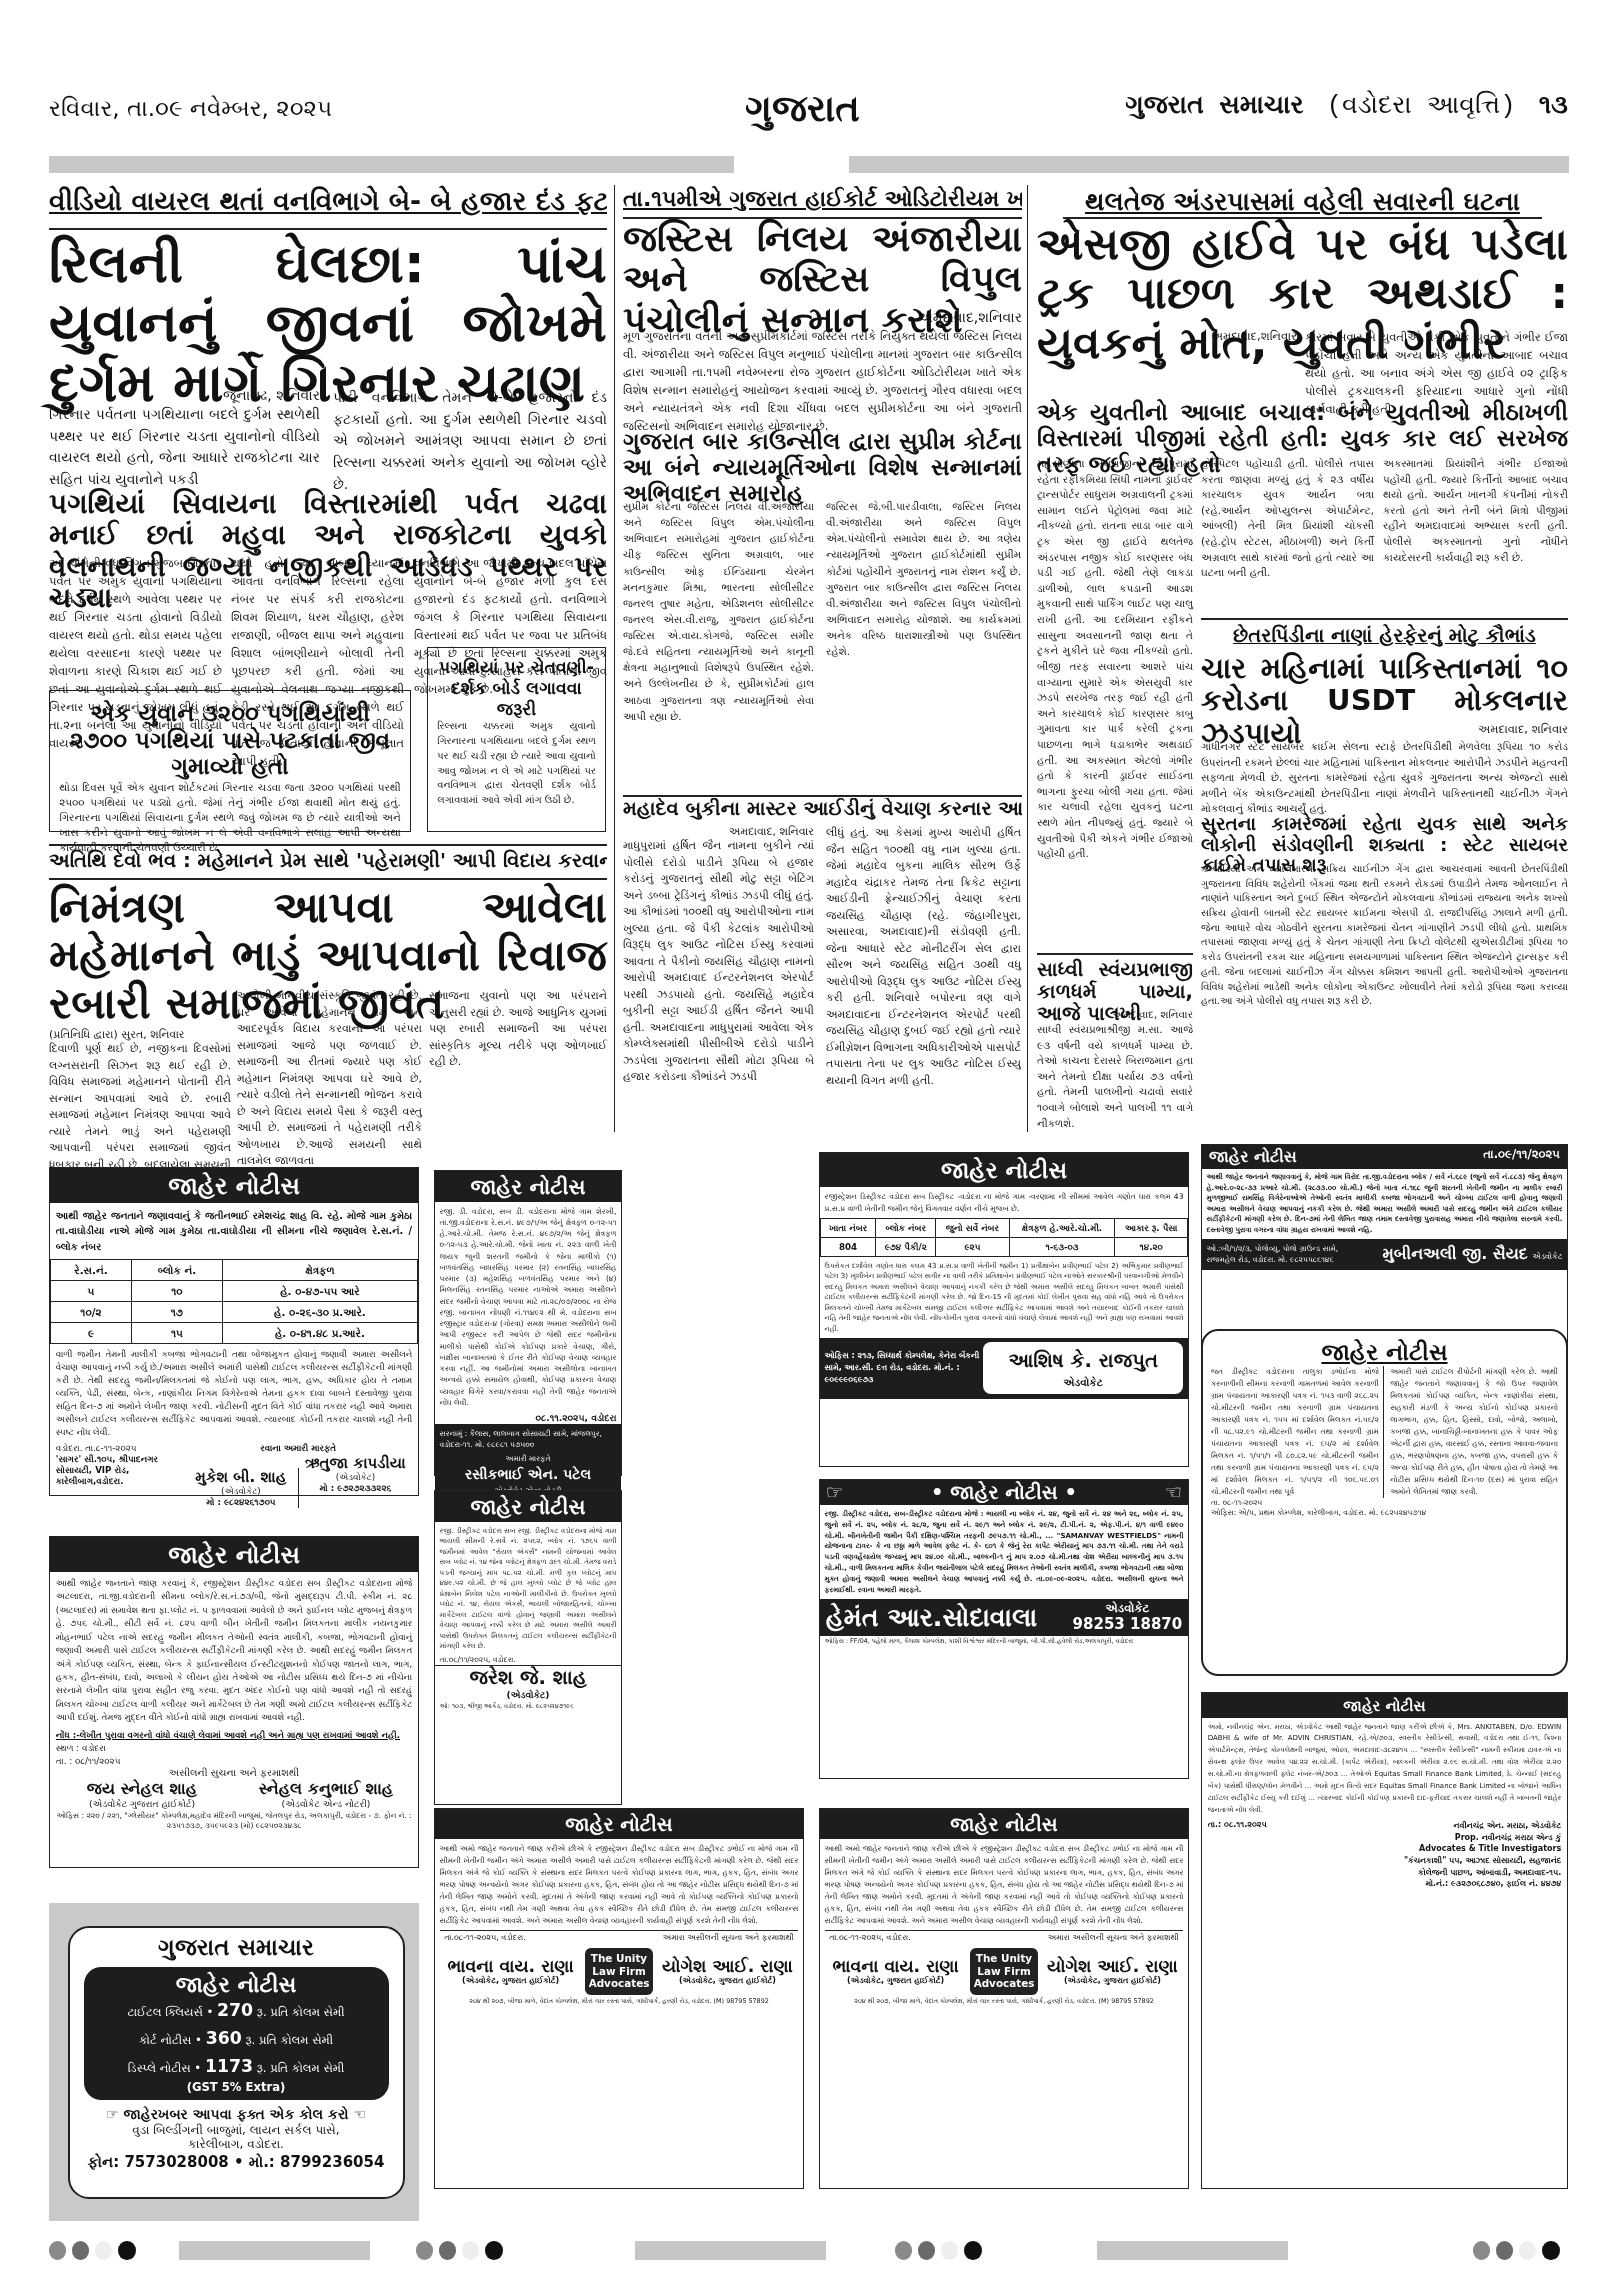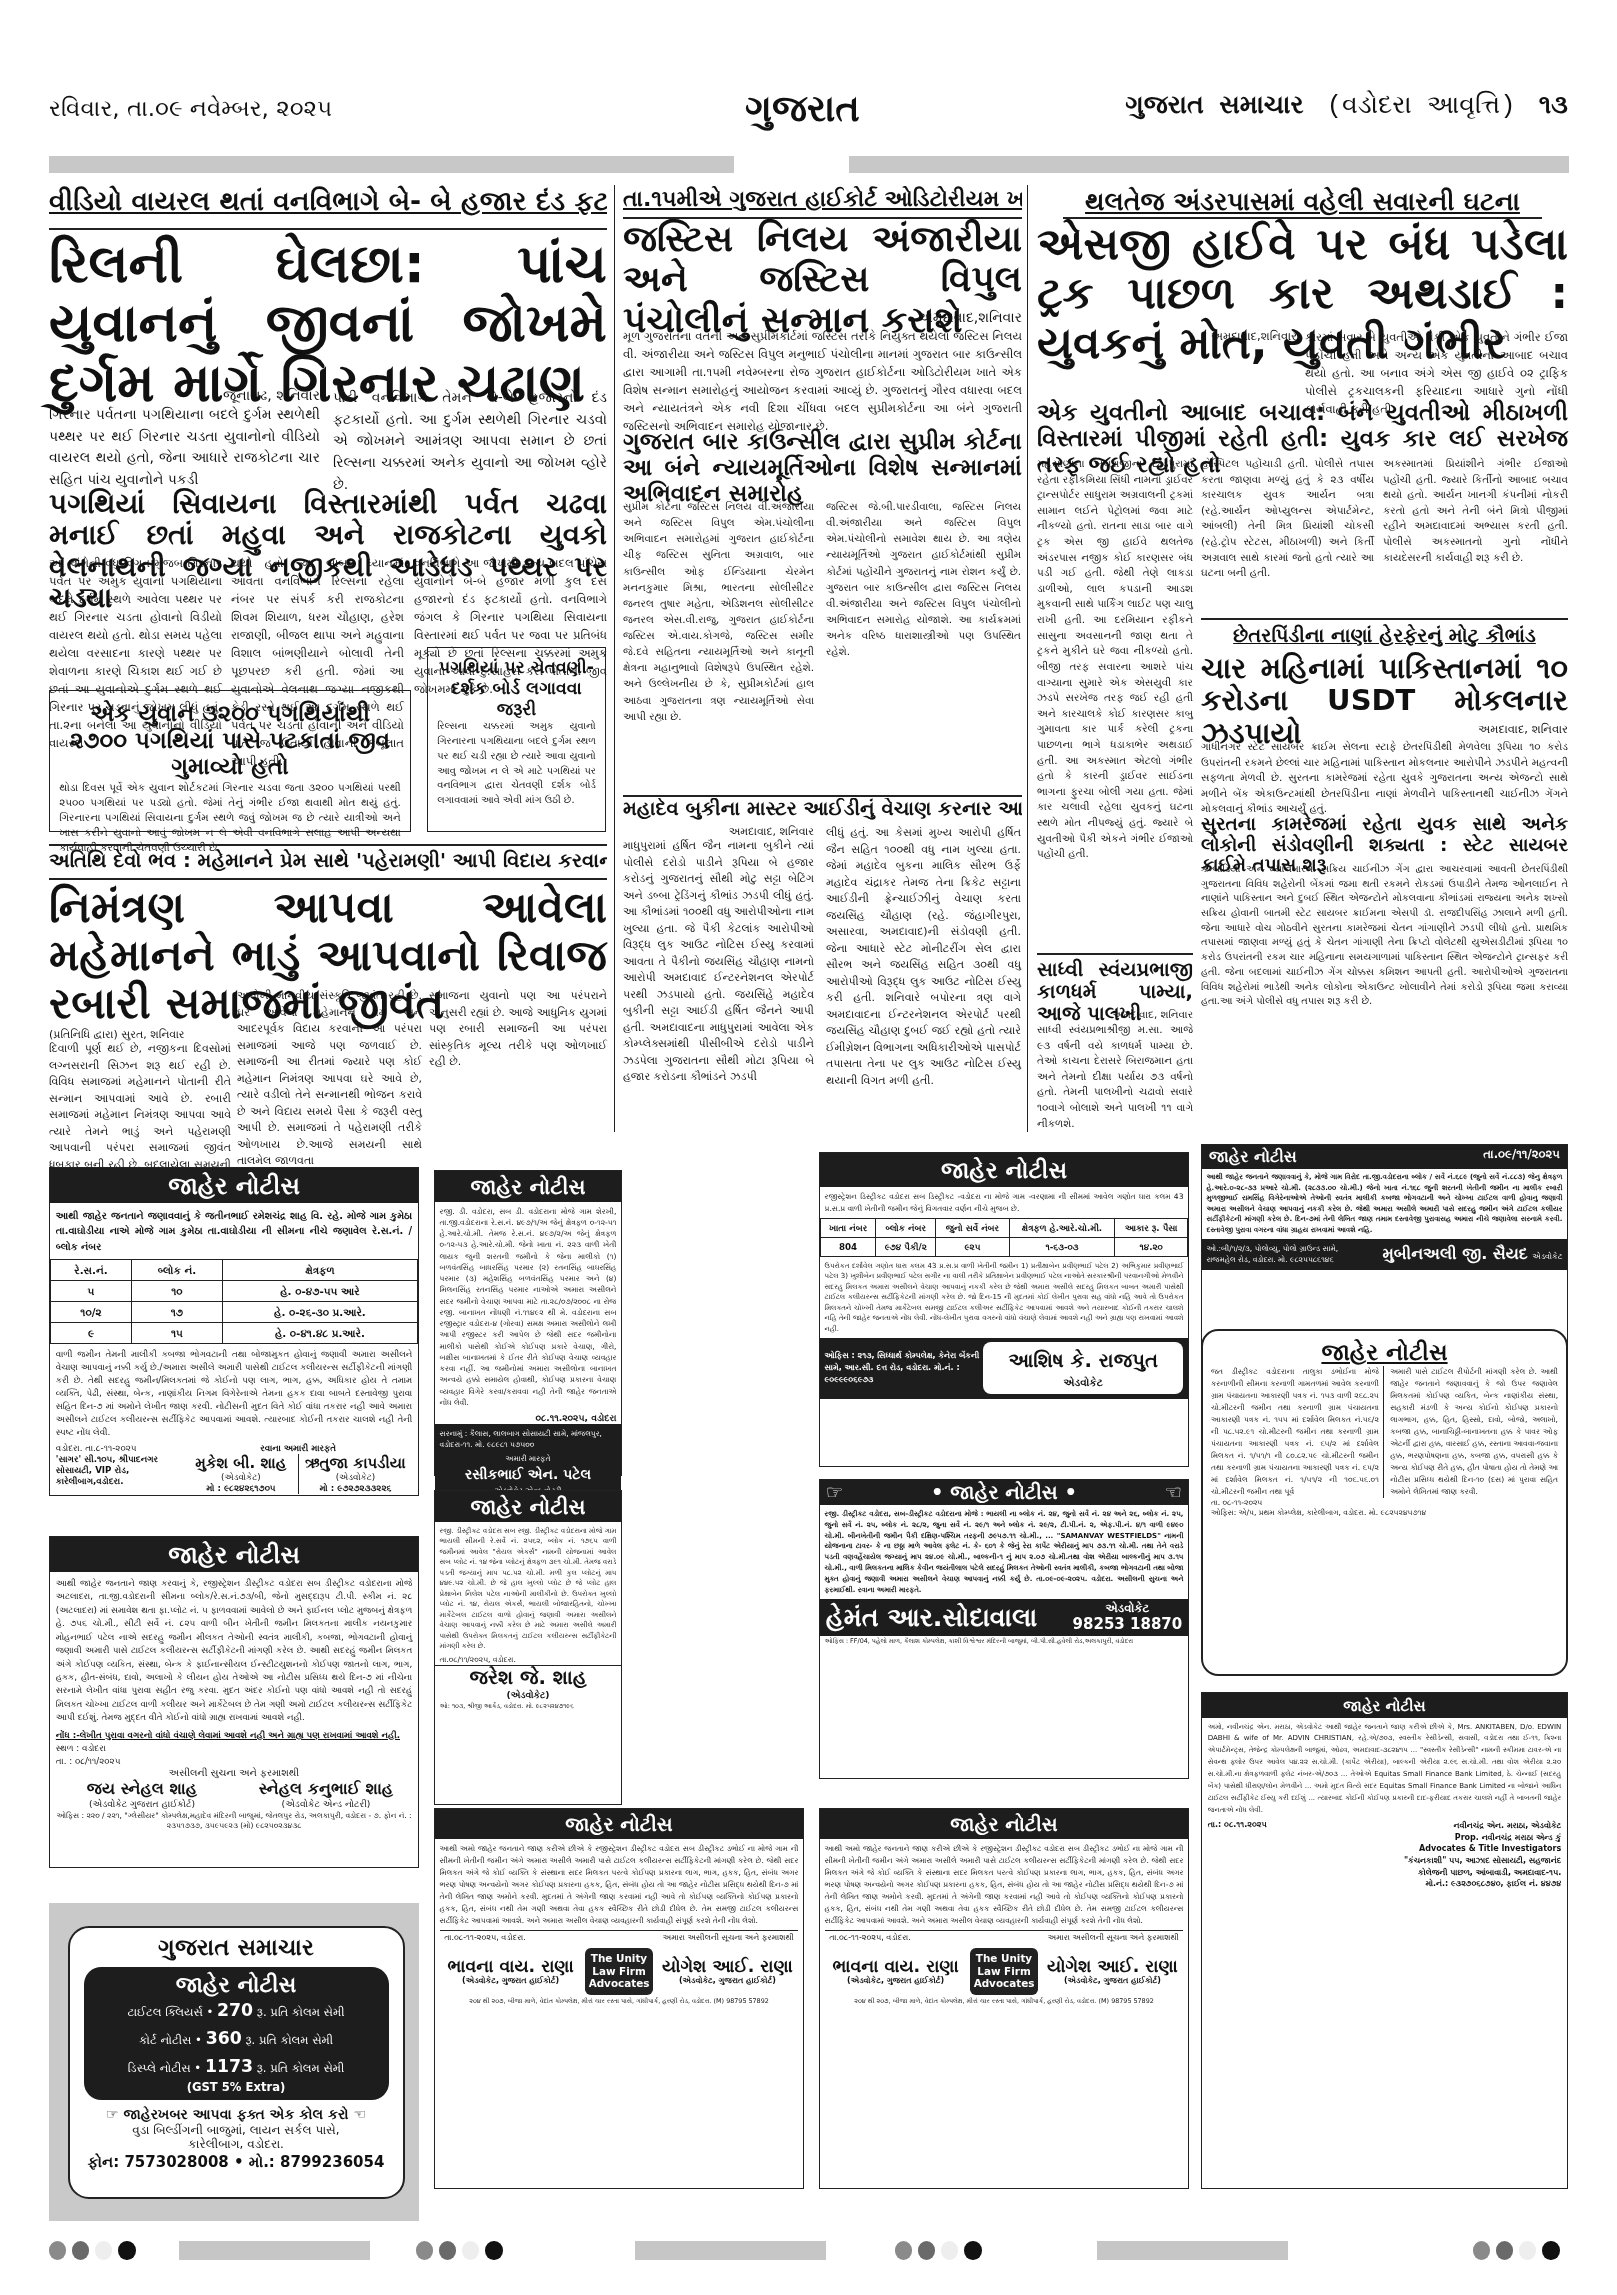--- a/index.html
+++ b/index.html
@@ -163,21 +163,21 @@
     </table>
   <div class="notice-body" style="font-size:8.7px;padding:3.5px 5.8px;line-height:1.5;">વાળી જમીન તેમની માલીકી કબજા ભોગવટાની તથા બોજામુકત હોવાનું જણાવી અમારા અસીલને વેચાણ આપવાનું નક્કી કર્યુ છે./અમારા અસીલે અમારી પાસેથી ટાઈટલ કલીયરન્સ સર્ટીફીકેટની માંગણી કરી છે. તેથી સદરહુ જમીન/મિલકતમાં જે કોઈનો પણ લાગ, ભાગ, હક્ક, અધિકાર હોય તે તમામ વ્યક્તિ, પેઢી, સંસ્થા, બેન્ક, નાણાંકીય નિગમ વિગેરેનાએ તેમના હકક દાવા બાબતે દસ્તાવેજી પુરાવા સહિત દિન-૭ માં અમોને લેખીત જાણ કરવી. નોટીસની મુદત વિતે કોઈ વાંધા તકરાર નહી આવે અમારા અસીલને ટાઈટલ કલીયરન્સ સર્ટીફિકેટ આપવામાં આવશે. ત્યારબાદ કોઈની તકરાર ચાલશે નહી તેની સ્પષ્ટ નોંધ લેવી.</div>
   <div style="display:flex;padding:0 5.8px;font-size:8.7px;">
     <div style="width:36%;">
       <div>વડોદરા. તા.૮-૧૧-૨૦૨૫</div>
       <div style="font-weight:bold;">'સાગર' સી.૧૦૫, શ્રીપાદનગર સોસાયટી, VIP રોડ, કારેલીબાગ,વડોદરા.</div>
     </div>
     <div style="width:64%;text-align:center;">
       <div style="font-weight:bold;">રવાના અમારી મારફતે</div>
       <div style="display:flex;">
-        <div style="flex:1;border-right:1.2px solid #222;">
+        <div style="flex:1;border-right:1.2px solid #222;margin-top:14px;">
             <div style="font-size:15px;font-weight:bold;">મુકેશ બી. શાહ</div>
             <div>(એડવોકેટ)</div>
             <div style="font-weight:bold;">મો : ૯૮૨૪૨૬૧૭૦૫</div>
           </div>
         <div style="flex:1;">
             <div style="font-size:15px;font-weight:bold;">ઋતુજા કાપડીયા</div>
             <div>(એડવોકેટ)</div>
             <div style="font-weight:bold;">મો : ૯૭૨૭૨૩૩૨૨૬</div>
           </div>
       </div>

